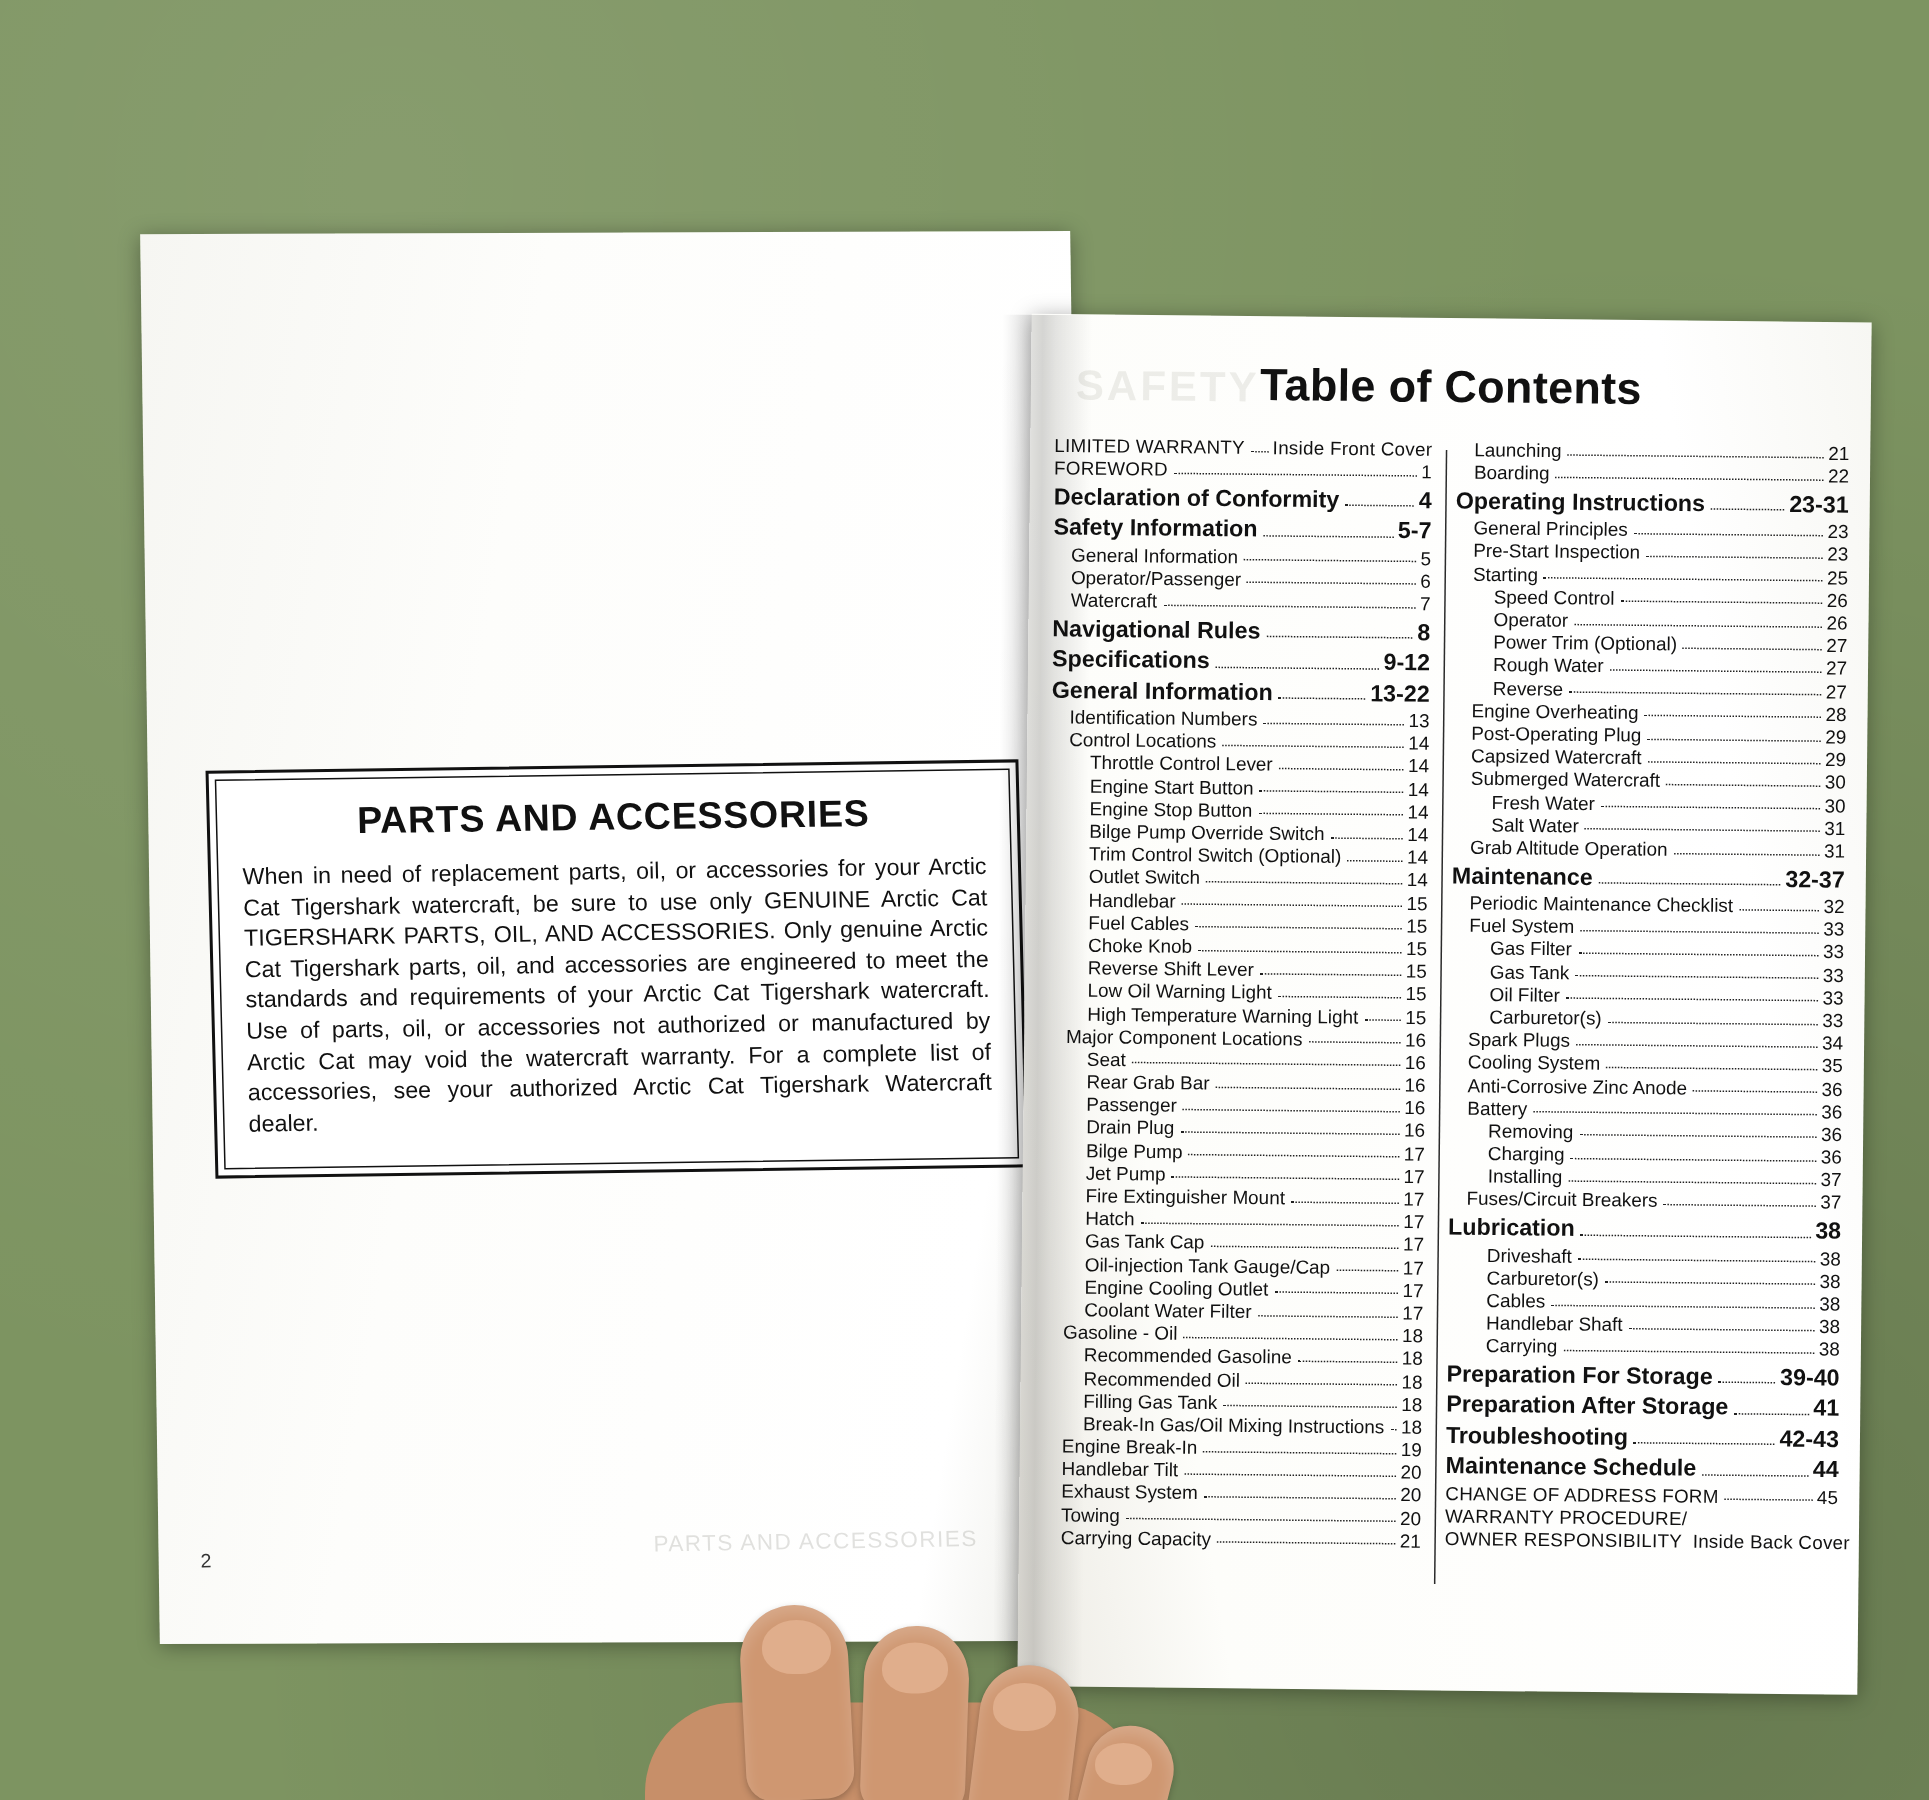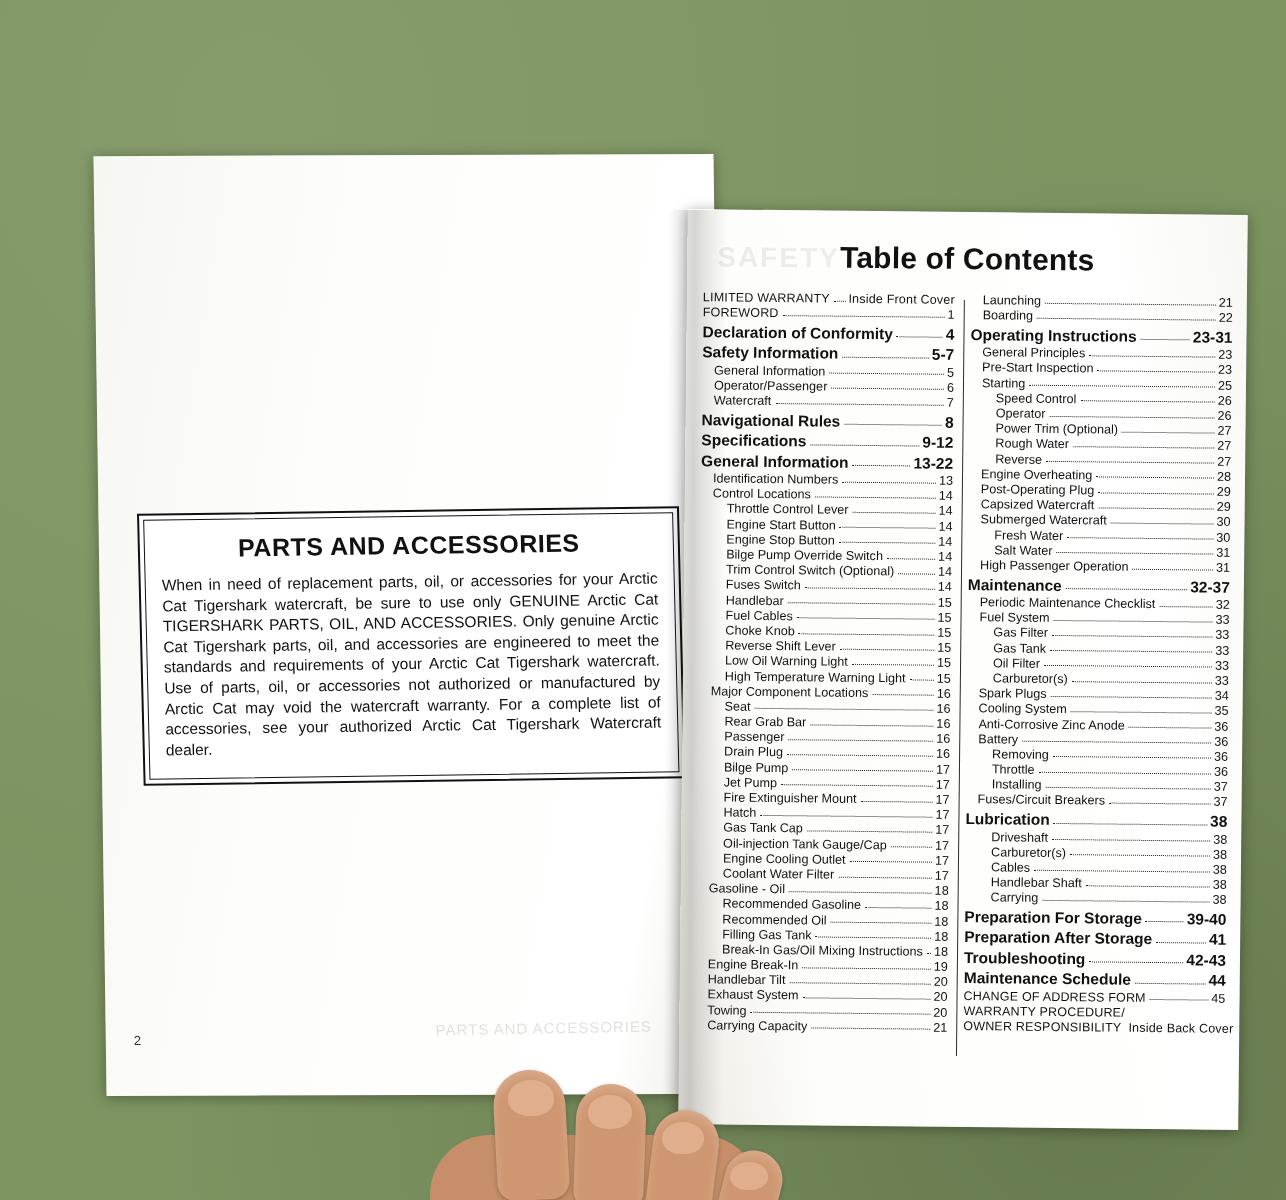--- a/index.html
+++ b/index.html
@@ -298,21 +298,21 @@
             <span class="lbl">Bilge Pump Override Switch</span>
             <span class="dots"></span>
             <span class="pg">14</span>
           </div>
           <div class="row lvl-2">
             <span class="lbl">Trim Control Switch (Optional)</span>
             <span class="dots"></span>
             <span class="pg">14</span>
           </div>
           <div class="row lvl-2">
-            <span class="lbl">Fuses Switch</span>
+            <span class="lbl">Outlet Switch</span>
             <span class="dots"></span>
             <span class="pg">14</span>
           </div>
           <div class="row lvl-2">
             <span class="lbl">Handlebar</span>
             <span class="dots"></span>
             <span class="pg">15</span>
           </div>
           <div class="row lvl-2">
             <span class="lbl">Fuel Cables</span>
@@ -535,21 +535,21 @@
             <span class="lbl">Fresh Water</span>
             <span class="dots"></span>
             <span class="pg">30</span>
           </div>
           <div class="row lvl-2">
             <span class="lbl">Salt Water</span>
             <span class="dots"></span>
             <span class="pg">31</span>
           </div>
           <div class="row lvl-1">
-            <span class="lbl">High Passenger Operation</span>
+            <span class="lbl">Grab Altitude Operation</span>
             <span class="dots"></span>
             <span class="pg">31</span>
           </div>
           <div class="row lvl-head">
             <span class="lbl">Maintenance</span>
             <span class="dots"></span>
             <span class="pg">32-37</span>
           </div>
           <div class="row lvl-1">
             <span class="lbl">Periodic Maintenance Checklist</span>
@@ -600,21 +600,21 @@
             <span class="lbl">Battery</span>
             <span class="dots"></span>
             <span class="pg">36</span>
           </div>
           <div class="row lvl-2">
             <span class="lbl">Removing</span>
             <span class="dots"></span>
             <span class="pg">36</span>
           </div>
           <div class="row lvl-2">
-            <span class="lbl">Throttle</span>
+            <span class="lbl">Charging</span>
             <span class="dots"></span>
             <span class="pg">36</span>
           </div>
           <div class="row lvl-2">
             <span class="lbl">Installing</span>
             <span class="dots"></span>
             <span class="pg">37</span>
           </div>
           <div class="row lvl-1">
             <span class="lbl">Fuses/Circuit Breakers</span>

